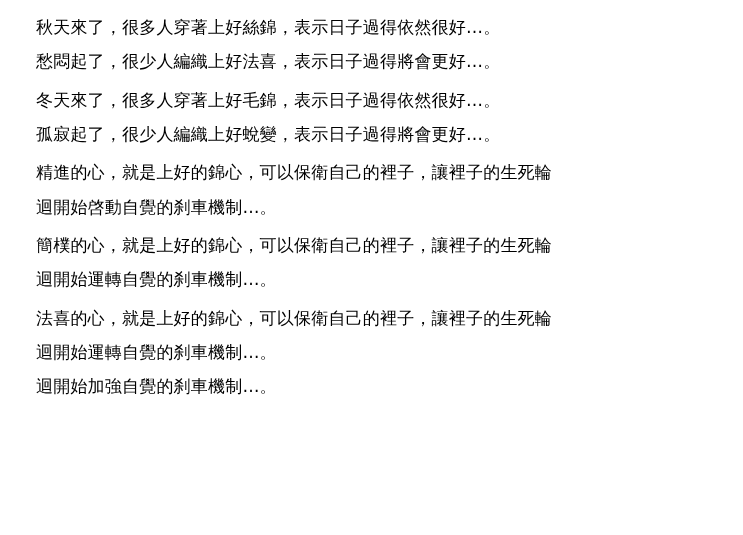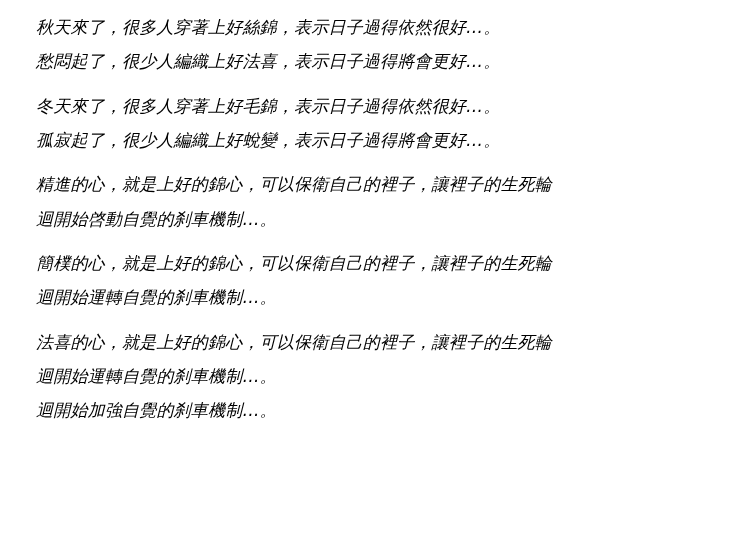--- a/index.html
+++ b/index.html
@@ -9,33 +9,32 @@
   }
   body {
     width: 743px;
     height: 535px;
     overflow: hidden;
     font-family: "DejaVu Sans", "Liberation Sans", sans-serif;
   }
   #doc {
     padding: 14px 20px 0 36px;
     box-sizing: border-box;
-    font-style: italic;
   }
   .para {
     margin: 0 0 0 0;
     color: #000000;
     font-size: 17px;
     line-height: 1.55;
     letter-spacing: 0.2px;
     white-space: pre-wrap;
     word-break: break-all;
   }
   .para.gap {
-    margin-top: 18px;
+    margin-top: 12px;
   }
   .para.tight {
     margin-top: 8px;
   }
 </style>
 </head>
 <body>
 
 <div id="doc">
 

